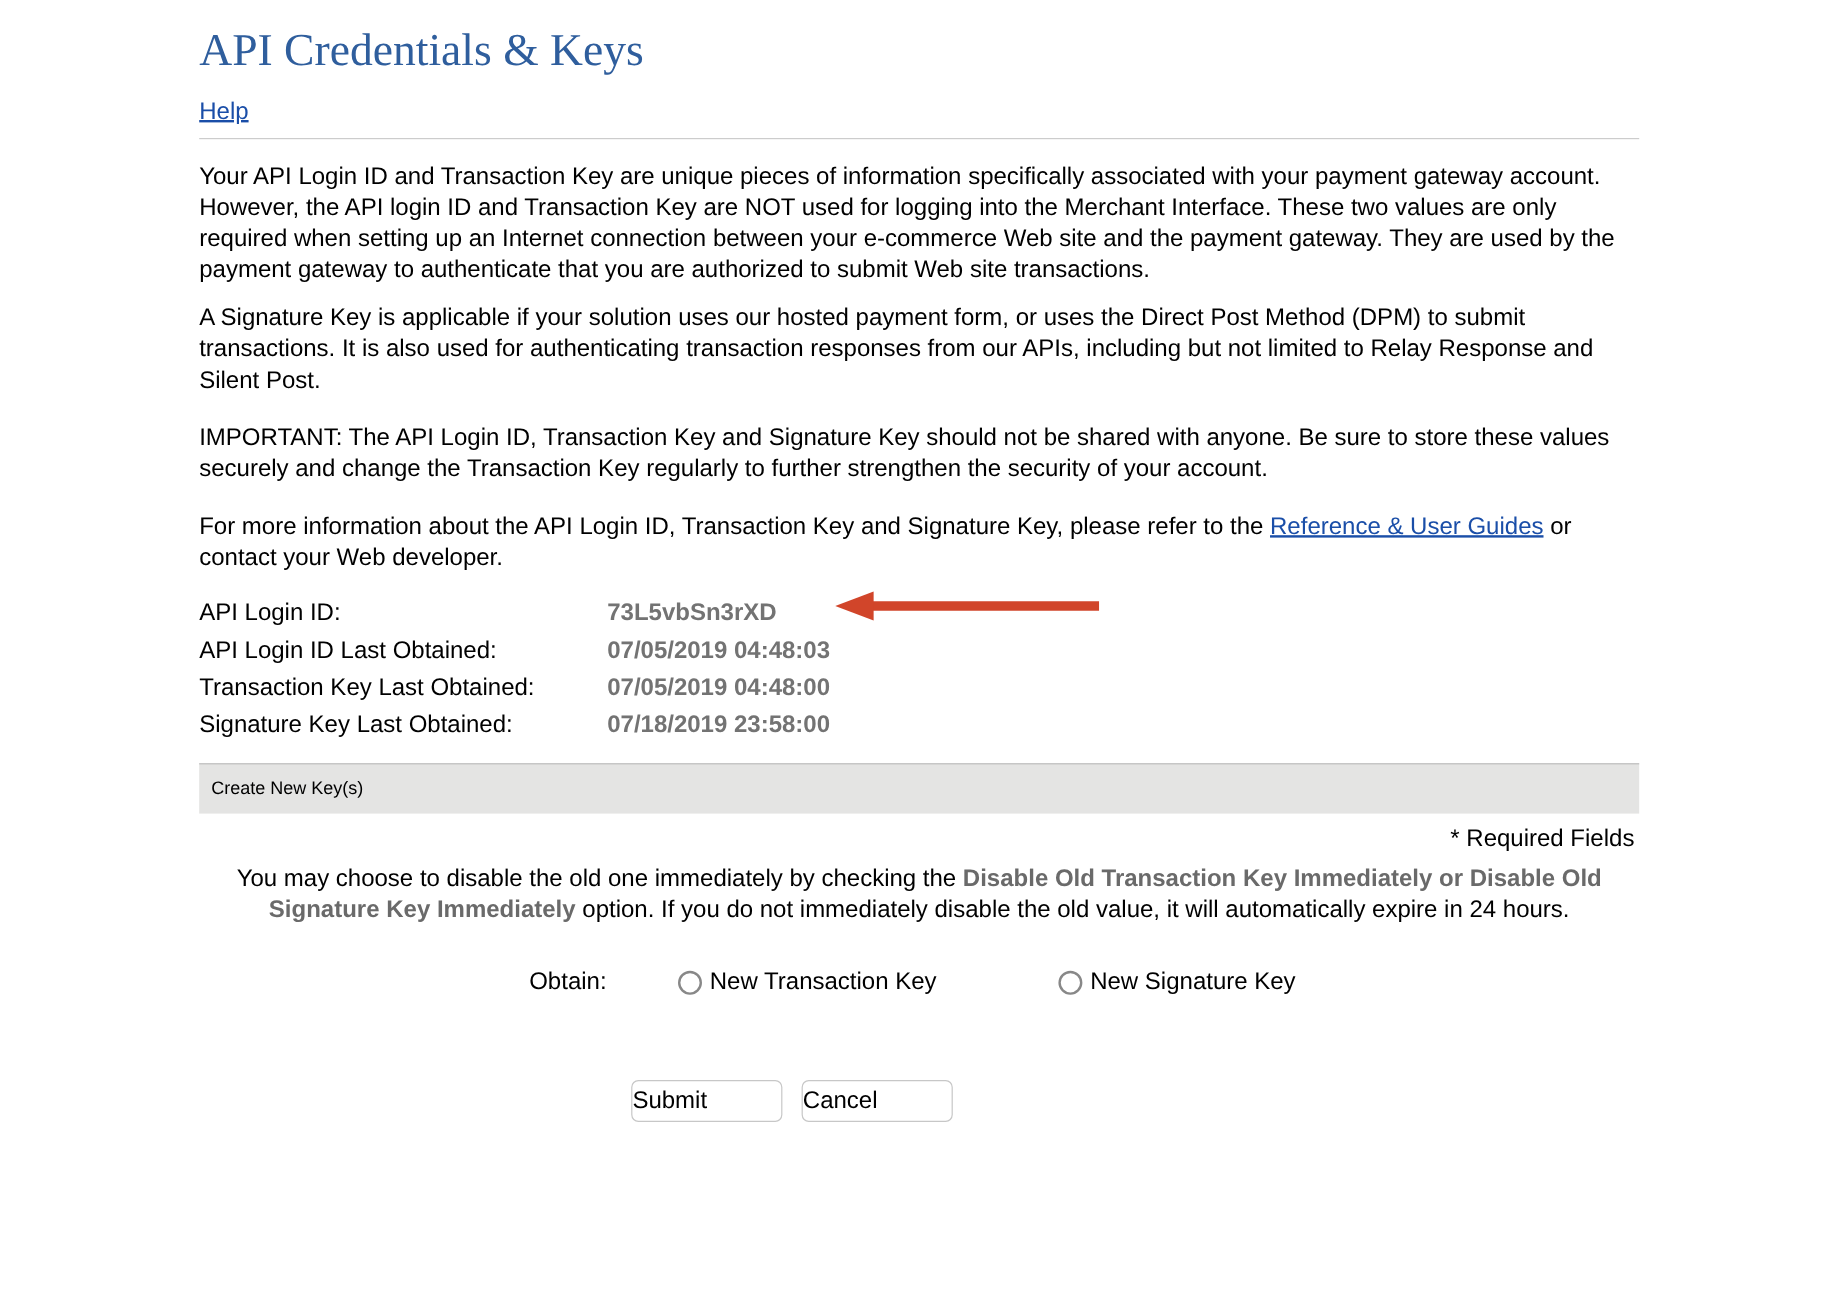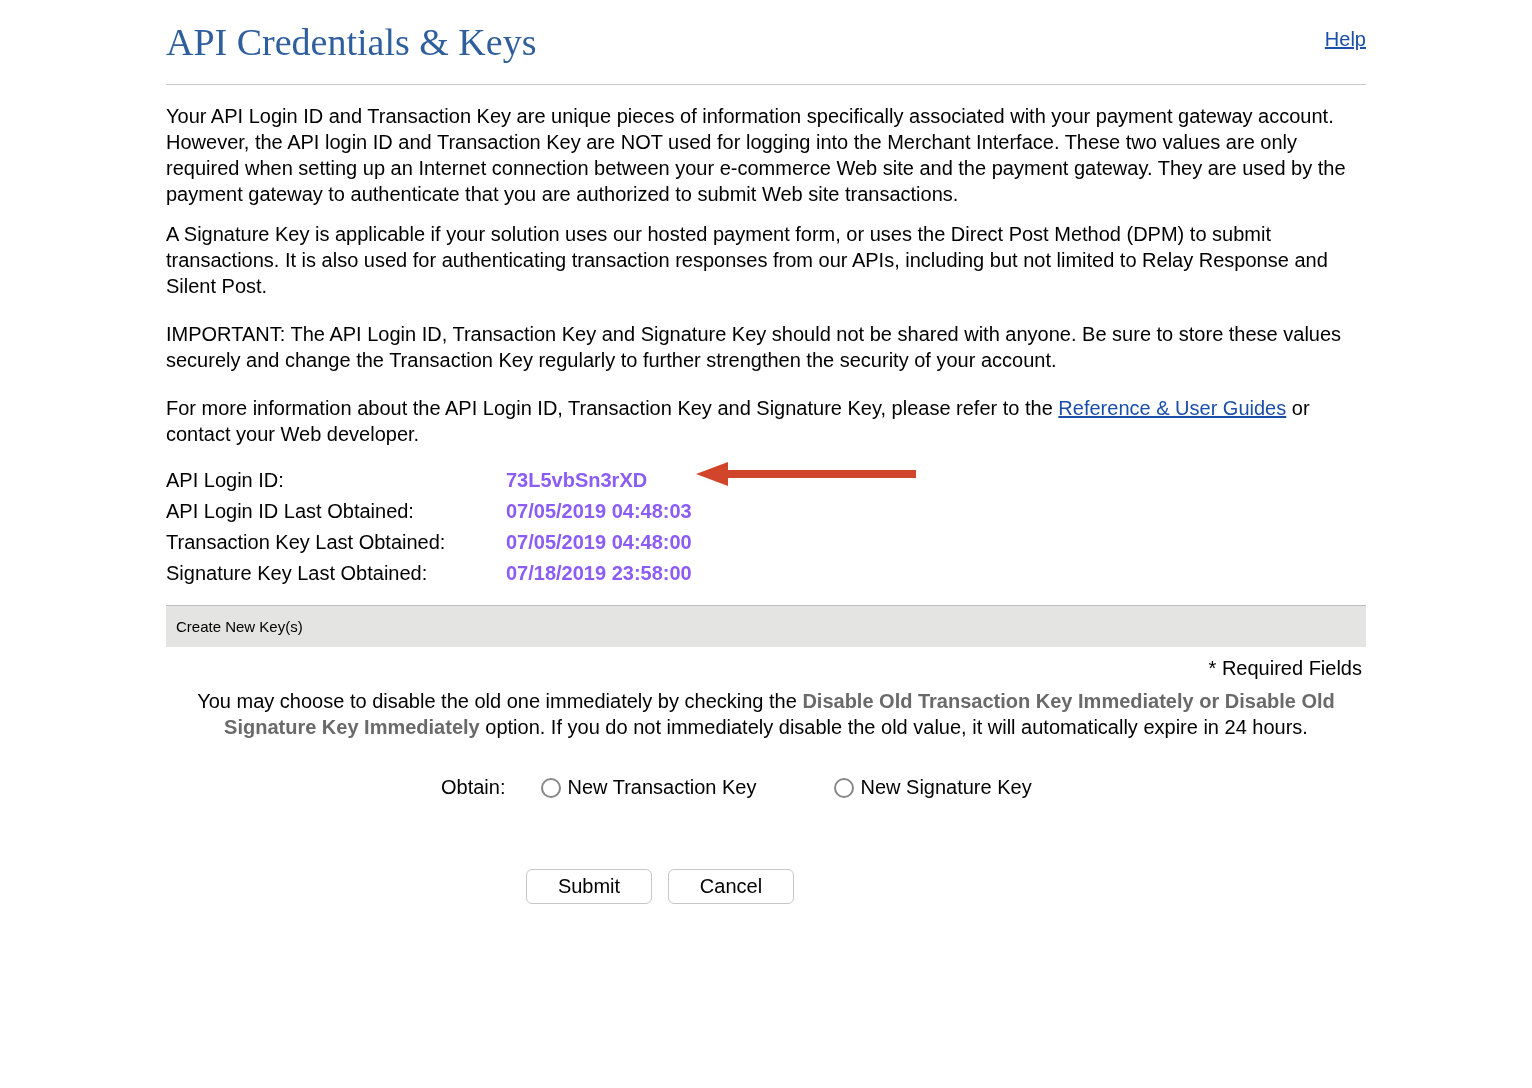--- a/index.html
+++ b/index.html
@@ -13,20 +13,21 @@
     .page {
       width: 1280px;
       margin: 0 auto;
       padding: 20px 40px 40px 40px;
       box-sizing: border-box;
     }
     .header-row {
       display: flex;
       align-items: flex-start;
       justify-content: space-between;
+      flex-direction: column;
     }
     h1.page-title {
       margin: 0 0 10px 0;
       font-family: Georgia, 'Times New Roman', serif;
       font-weight: 400;
       font-size: 38px;
       color: #2f5e9d;
     }
     .help-link {
       font-size: 20px;
@@ -59,21 +60,21 @@
       display: flex;
       align-items: center;
       margin-bottom: 8px;
     }
     .info-label {
       width: 340px;
       font-size: 20px;
     }
     .info-value {
       font-weight: 700;
-      color: #8b5cf6;
+      color: #737373;
       font-size: 20px;
     }
     .arrow-annot {
       position: absolute;
       top: -10px;
       left: 530px;
       width: 220px;
       height: 30px;
       pointer-events: none;
     }
@@ -96,21 +97,21 @@
     }
     .bold-gray {
       font-weight: 700;
       color: #6a6a6a;
     }
     .obtain-row {
       margin-top: 36px;
       display: flex;
       align-items: center;
       justify-content: flex-start;
-      gap: 0;
+      gap: 24px;
       padding-left: 275px;
       font-size: 20px;
     }
     .radio-group {
       display: flex;
       align-items: center;
       gap: 6px;
       margin-right: 50px;
       cursor: pointer;
       padding-left: 28px;
@@ -127,21 +128,21 @@
     .button-row {
       margin-top: 70px;
       display: flex;
       gap: 16px;
       padding-left: 360px;
     }
     .btn {
       font-size: 20px;
       padding: 5px 0;
       width: 126px;
-      text-align: center;
+      text-align: left;
       background: #fff;
       border: 1px solid #c7c7c7;
       border-radius: 6px;
       cursor: pointer;
     }
   </style>
 </head>
 <body>
 
 <div class="page">

